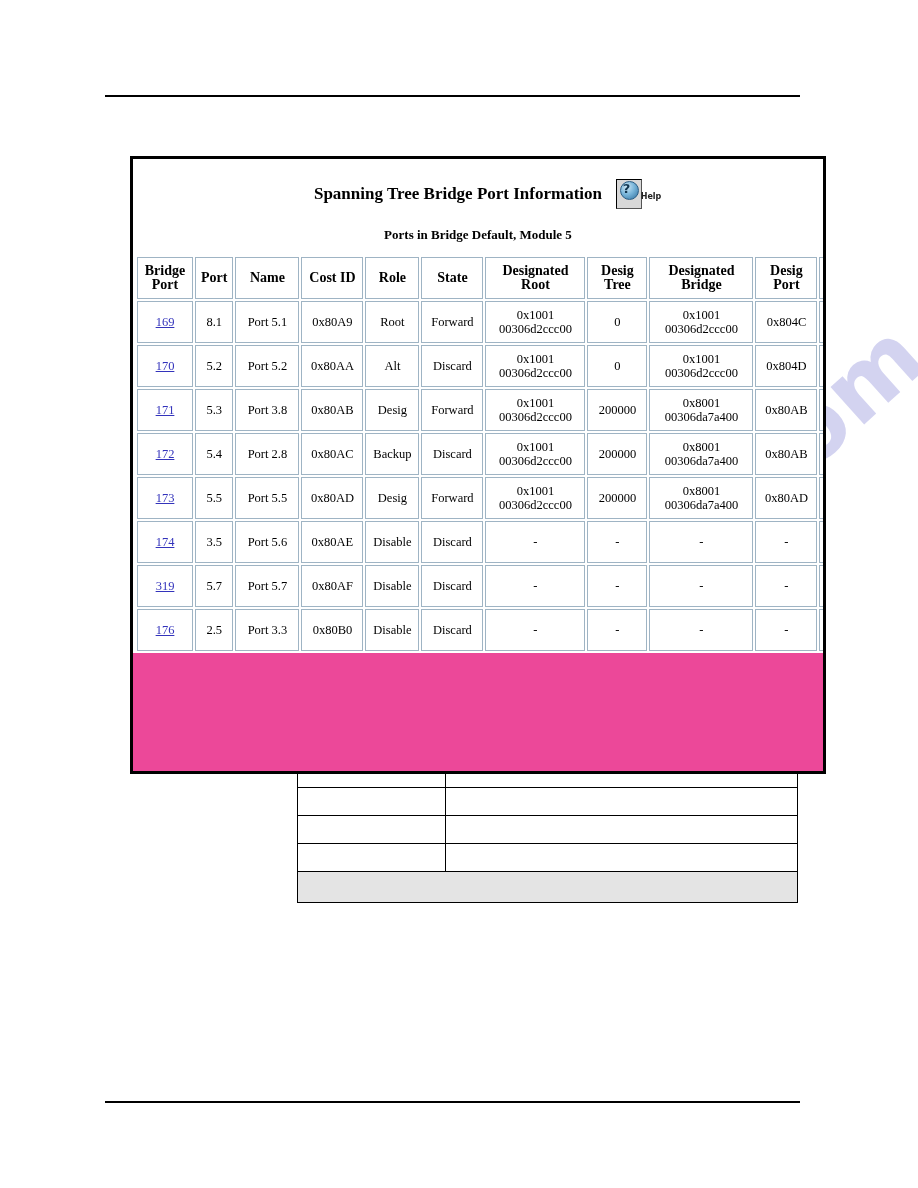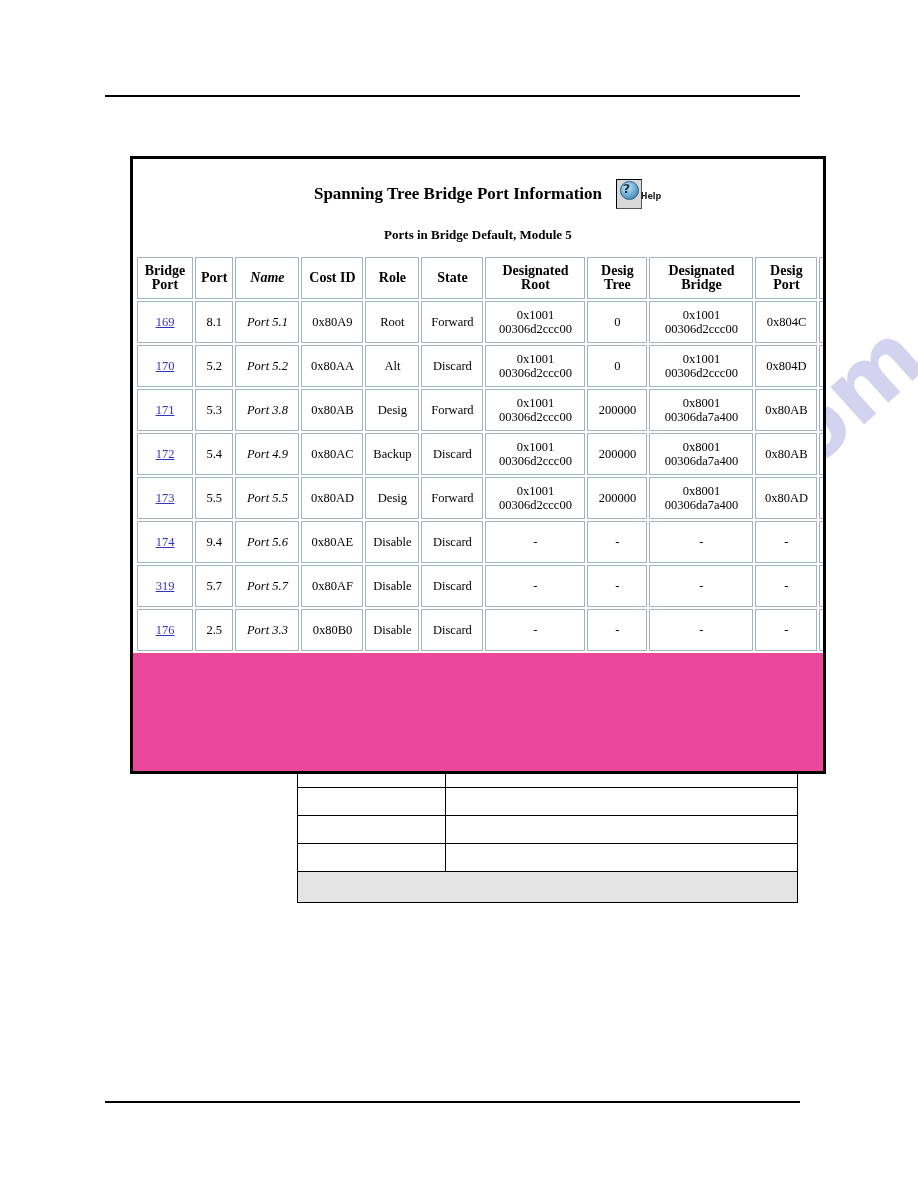--- a/index.html
+++ b/index.html
@@ -191,21 +191,21 @@
   .cell-link {
     color: #3333bb;
     text-decoration: underline;
     cursor: pointer;
     font-family: Liberation Serif, serif;
   }
 
   
   .col-bridge  { width: 44px; }
   .col-port    { width: 26px; }
-  .col-name    { width: 52px; font-style: italic; }
+  .col-name    { width: 52px; }
   .col-portid  { width: 50px; }
   .col-role    { width: 42px; }
   .col-state   { width: 50px; }
   .col-droot   { width: 88px; }
   .col-dcost   { width: 48px; }
   .col-dbridge { width: 92px; }
   .col-dport   { width: 50px; }
   .col-fwd     { width: 34px; }
 
   
@@ -326,21 +326,21 @@
             <td class="col-state">Forward</td>
             <td class="col-droot two-line"><span>0x1001</span><br><span>00306d2ccc00</span></td>
             <td class="col-dcost">200000</td>
             <td class="col-dbridge two-line"><span>0x8001</span><br><span>00306da7a400</span></td>
             <td class="col-dport">0x80AB</td>
             <td class="col-fwd">3</td>
           </tr>
           <tr>
             <td class="col-bridge"><span class="cell-link">172</span></td>
             <td class="col-port">5.4</td>
-            <td class="col-name">Port 4.9</td>
+            <td class="col-name">Port 2.8</td>
             <td class="col-portid">0x80AC</td>
             <td class="col-role">Backup</td>
             <td class="col-state">Discard</td>
             <td class="col-droot two-line"><span>0x1001</span><br><span>00306d2ccc00</span></td>
             <td class="col-dcost">200000</td>
             <td class="col-dbridge two-line"><span>0x8001</span><br><span>00306da7a400</span></td>
             <td class="col-dport">0x80AB</td>
             <td class="col-fwd">0</td>
           </tr>
           <tr>
@@ -351,21 +351,21 @@
             <td class="col-role">Desig</td>
             <td class="col-state">Forward</td>
             <td class="col-droot two-line"><span>0x1001</span><br><span>00306d2ccc00</span></td>
             <td class="col-dcost">200000</td>
             <td class="col-dbridge two-line"><span>0x8001</span><br><span>00306da7a400</span></td>
             <td class="col-dport">0x80AD</td>
             <td class="col-fwd">3</td>
           </tr>
           <tr>
             <td class="col-bridge"><span class="cell-link">174</span></td>
-            <td class="col-port">9.4</td>
+            <td class="col-port">3.5</td>
             <td class="col-name">Port 5.6</td>
             <td class="col-portid">0x80AE</td>
             <td class="col-role">Disable</td>
             <td class="col-state">Discard</td>
             <td class="col-droot two-line"><span>-</span></td>
             <td class="col-dcost">-</td>
             <td class="col-dbridge two-line"><span>-</span></td>
             <td class="col-dport">-</td>
             <td class="col-fwd">0</td>
           </tr>

